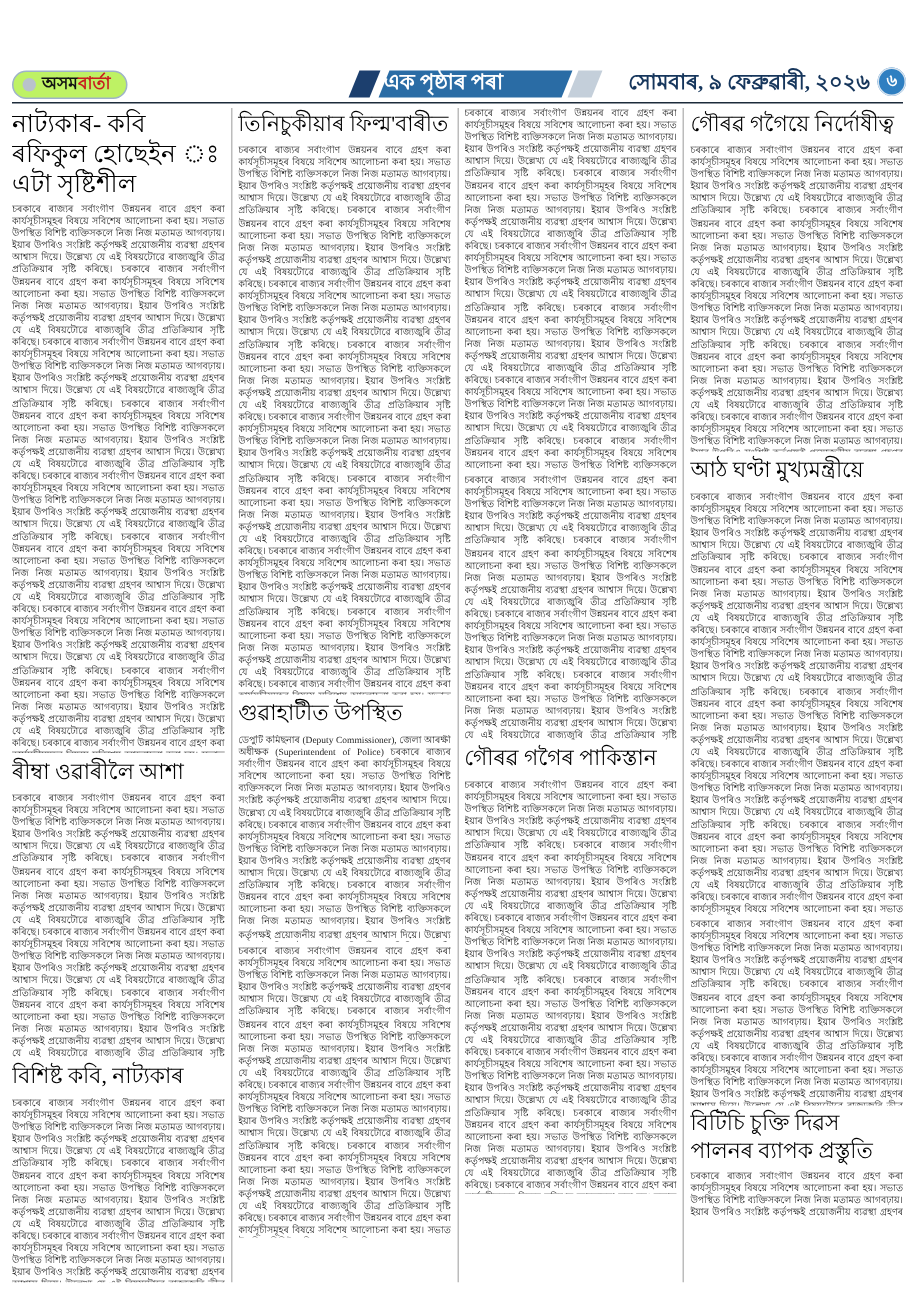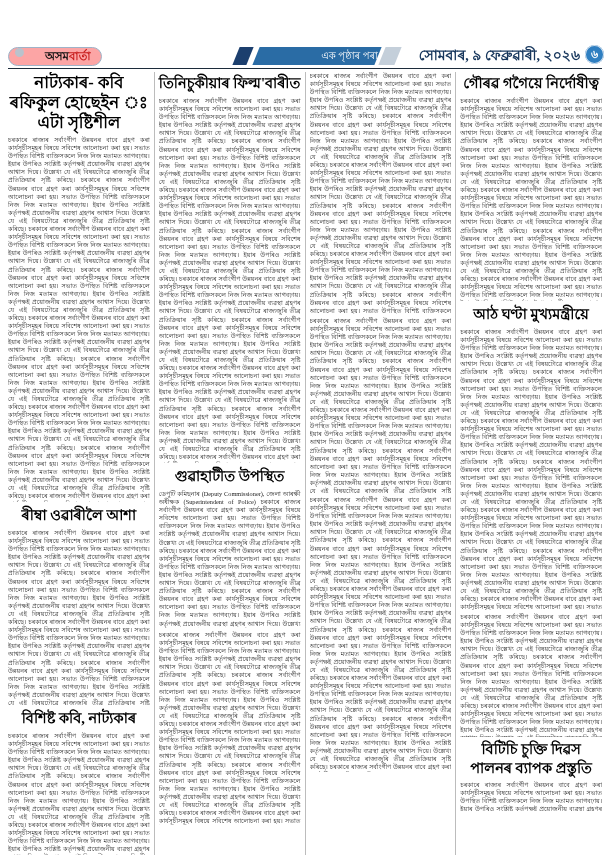--- a/index.html
+++ b/index.html
@@ -4,52 +4,52 @@
 <style>
   html,body{margin:0;padding:0;background:#e8e8e8;}
   .page{
     position:relative;width:610px;height:862px;background:#ffffff;
     font-family:"Liberation Serif","DejaVu Serif",serif;overflow:hidden;
     margin:0 auto;
   }
   
   .masthead{
     position:absolute;top:47px;left:8px;height:17px;
-    border:1px solid #9fb3c8;border-radius:10px;background:#fca5a5;
-    display:flex;align-items:flex-start;padding:0 10px 0 6px;gap:21px;
+    border:1px solid #9fb3c8;border-radius:10px;background:#bef264;
+    display:flex;align-items:center;padding:0 10px 0 6px;gap:4px;
   }
   .masthead .leaf{width:9px;height:9px;border-radius:50%;background:#b9c2cc;}
   .brand{font-weight:bold;font-size:11.5px;line-height:17px;white-space:nowrap;}
   .brand .b1{color:#111111;}
   .brand .b2{color:#c81f1f;}
   .ribbon-wrap{position:absolute;top:47px;left:228px;width:184px;height:18px;}
   .ribbon-left{position:absolute;left:8px;top:0;width:14px;height:18px;background:#1c3f6e;transform:skewX(-22deg);}
   .ribbon{position:absolute;left:28px;right:34px;top:0;bottom:0;background:#2a6ca5;transform:skewX(-22deg);}
   .ribbon-right{position:absolute;right:14px;top:0;width:16px;height:18px;background:#c4cfda;transform:skewX(-22deg);}
   .ribbon-label{position:absolute;left:28px;right:34px;top:0;bottom:0;color:#ffffff;
-    font-size:10px;line-height:18px;font-weight:normal;text-align:right;white-space:nowrap;}
+    font-size:14px;line-height:18px;font-weight:bold;text-align:left;white-space:nowrap;}
   .dateline{
     position:absolute;top:47px;right:30px;height:18px;line-height:18px;
     color:#16365c;font-weight:bold;font-size:14px;white-space:nowrap;
   }
   .page-badge{
     position:absolute;top:45px;right:6px;width:19px;height:19px;border-radius:50%;
     background:#2f7fc1;color:#ffffff;font-weight:bold;font-size:11px;
     text-align:center;line-height:19px;box-shadow:0 0 0 1px #d7e3ef inset;
   }
   .header-rule{position:absolute;top:68px;left:8px;width:594px;height:0;border-top:1.5px solid #1c2b3a;}
   
   .cols{
     position:absolute;top:72px;left:8px;width:594px;height:783px;
     display:flex;overflow:hidden;
   }
   .col{flex:1 1 0;padding:0 4px;border-right:1px solid #bcbcbc;overflow:hidden;}
   .col:first-child{padding-left:0;}
   .col:last-child{border-right:none;padding-right:0;}
-  .hl{font-weight:bold;color:#000000;text-align:center;margin:1px 0 3px;}
+  .hl{font-weight:normal;color:#000000;margin:1px 0 3px;}
   .hl-xl{font-size:16.5px;line-height:20px;}
   .hl-lg{font-size:14.5px;line-height:21px;}
   .body{
     font-size:6.3px;line-height:8.1px;text-align:justify;color:#1d1d1d;
     margin:0 0 3px;overflow:hidden;word-break:break-word;
   }
   .lead{font-weight:normal;}
 </style>
 </head>
 <body>
@@ -87,20 +87,21 @@
       <h2 class="hl hl-lg">তিনিচুকীয়াৰ ফিল্ম'বাৰীত</h2>
       <p class="body" style="height:366px"><span class="lead"></span><span>চৰকাৰে ৰাজ্যৰ সৰ্বাংগীণ উন্নয়নৰ বাবে গ্ৰহণ কৰা কাৰ্যসূচীসমূহৰ বিষয়ে সবিশেষ আলোচনা কৰা হয়। সভাত উপস্থিত বিশিষ্ট ব্যক্তিসকলে নিজ নিজ মতামত আগবঢ়ায়। ইয়াৰ উপৰিও সংশ্লিষ্ট কৰ্তৃপক্ষই প্ৰয়োজনীয় ব্যৱস্থা গ্ৰহণৰ আশ্বাস দিয়ে। উল্লেখ্য যে এই বিষয়টোৱে ৰাজ্যজুৰি তীব্ৰ প্ৰতিক্ৰিয়াৰ সৃষ্টি কৰিছে। চৰকাৰে ৰাজ্যৰ সৰ্বাংগীণ উন্নয়নৰ বাবে গ্ৰহণ কৰা কাৰ্যসূচীসমূহৰ বিষয়ে সবিশেষ আলোচনা কৰা হয়। সভাত উপস্থিত বিশিষ্ট ব্যক্তিসকলে নিজ নিজ মতামত আগবঢ়ায়। ইয়াৰ উপৰিও সংশ্লিষ্ট কৰ্তৃপক্ষই প্ৰয়োজনীয় ব্যৱস্থা গ্ৰহণৰ আশ্বাস দিয়ে। উল্লেখ্য যে এই বিষয়টোৱে ৰাজ্যজুৰি তীব্ৰ প্ৰতিক্ৰিয়াৰ সৃষ্টি কৰিছে। চৰকাৰে ৰাজ্যৰ সৰ্বাংগীণ উন্নয়নৰ বাবে গ্ৰহণ কৰা কাৰ্যসূচীসমূহৰ বিষয়ে সবিশেষ আলোচনা কৰা হয়। সভাত উপস্থিত বিশিষ্ট ব্যক্তিসকলে নিজ নিজ মতামত আগবঢ়ায়। ইয়াৰ উপৰিও সংশ্লিষ্ট কৰ্তৃপক্ষই প্ৰয়োজনীয় ব্যৱস্থা গ্ৰহণৰ আশ্বাস দিয়ে। উল্লেখ্য যে এই বিষয়টোৱে ৰাজ্যজুৰি তীব্ৰ প্ৰতিক্ৰিয়াৰ সৃষ্টি কৰিছে। চৰকাৰে ৰাজ্যৰ সৰ্বাংগীণ উন্নয়নৰ বাবে গ্ৰহণ কৰা কাৰ্যসূচীসমূহৰ বিষয়ে সবিশেষ আলোচনা কৰা হয়। সভাত উপস্থিত বিশিষ্ট ব্যক্তিসকলে নিজ নিজ মতামত আগবঢ়ায়। ইয়াৰ উপৰিও সংশ্লিষ্ট কৰ্তৃপক্ষই প্ৰয়োজনীয় ব্যৱস্থা গ্ৰহণৰ আশ্বাস দিয়ে। উল্লেখ্য যে এই বিষয়টোৱে ৰাজ্যজুৰি তীব্ৰ প্ৰতিক্ৰিয়াৰ সৃষ্টি কৰিছে। চৰকাৰে ৰাজ্যৰ সৰ্বাংগীণ উন্নয়নৰ বাবে গ্ৰহণ কৰা কাৰ্যসূচীসমূহৰ বিষয়ে সবিশেষ আলোচনা কৰা হয়। সভাত উপস্থিত বিশিষ্ট ব্যক্তিসকলে নিজ নিজ মতামত আগবঢ়ায়। ইয়াৰ উপৰিও সংশ্লিষ্ট কৰ্তৃপক্ষই প্ৰয়োজনীয় ব্যৱস্থা গ্ৰহণৰ আশ্বাস দিয়ে। উল্লেখ্য যে এই বিষয়টোৱে ৰাজ্যজুৰি তীব্ৰ প্ৰতিক্ৰিয়াৰ সৃষ্টি কৰিছে। চৰকাৰে ৰাজ্যৰ সৰ্বাংগীণ উন্নয়নৰ বাবে গ্ৰহণ কৰা কাৰ্যসূচীসমূহৰ বিষয়ে সবিশেষ আলোচনা কৰা হয়। সভাত উপস্থিত বিশিষ্ট ব্যক্তিসকলে নিজ নিজ মতামত আগবঢ়ায়। ইয়াৰ উপৰিও সংশ্লিষ্ট কৰ্তৃপক্ষই প্ৰয়োজনীয় ব্যৱস্থা গ্ৰহণৰ আশ্বাস দিয়ে। উল্লেখ্য যে এই বিষয়টোৱে ৰাজ্যজুৰি তীব্ৰ প্ৰতিক্ৰিয়াৰ সৃষ্টি কৰিছে। চৰকাৰে ৰাজ্যৰ সৰ্বাংগীণ উন্নয়নৰ বাবে গ্ৰহণ কৰা কাৰ্যসূচীসমূহৰ বিষয়ে সবিশেষ আলোচনা কৰা হয়। সভাত উপস্থিত বিশিষ্ট ব্যক্তিসকলে নিজ নিজ মতামত আগবঢ়ায়। ইয়াৰ উপৰিও সংশ্লিষ্ট কৰ্তৃপক্ষই প্ৰয়োজনীয় ব্যৱস্থা গ্ৰহণৰ আশ্বাস দিয়ে। উল্লেখ্য যে এই বিষয়টোৱে ৰাজ্যজুৰি তীব্ৰ প্ৰতিক্ৰিয়াৰ সৃষ্টি কৰিছে। চৰকাৰে ৰাজ্যৰ সৰ্বাংগীণ উন্নয়নৰ বাবে গ্ৰহণ কৰা কাৰ্যসূচীসমূহৰ বিষয়ে সবিশেষ আলোচনা কৰা হয়। সভাত উপস্থিত বিশিষ্ট ব্যক্তিসকলে নিজ নিজ মতামত আগবঢ়ায়। ইয়াৰ উপৰিও সংশ্লিষ্ট কৰ্তৃপক্ষই প্ৰয়োজনীয় ব্যৱস্থা গ্ৰহণৰ আশ্বাস দিয়ে। উল্লেখ্য যে এই বিষয়টোৱে ৰাজ্যজুৰি তীব্ৰ প্ৰতিক্ৰিয়াৰ সৃষ্টি কৰিছে। চৰকাৰে ৰাজ্যৰ সৰ্বাংগীণ উন্নয়নৰ বাবে গ্ৰহণ কৰা কাৰ্যসূচীসমূহৰ বিষয়ে সবিশেষ আলোচনা কৰা হয়। সভাত উপস্থিত বিশিষ্ট ব্যক্তিসকলে নিজ নিজ মতামত আগবঢ়ায়। ইয়াৰ উপৰিও সংশ্লিষ্ট কৰ্তৃপক্ষই প্ৰয়োজনীয় ব্যৱস্থা গ্ৰহণৰ আশ্বাস দিয়ে। উল্লেখ্য যে এই বিষয়টোৱে ৰাজ্যজুৰি তীব্ৰ প্ৰতিক্ৰিয়াৰ সৃষ্টি কৰিছে। চৰকাৰে ৰাজ্যৰ সৰ্বাংগীণ উন্নয়নৰ বাবে গ্ৰহণ কৰা কাৰ্যসূচীসমূহৰ বিষয়ে সবিশেষ আলোচনা কৰা হয়। সভাত উপস্থিত বিশিষ্ট ব্যক্তিসকলে নিজ নিজ মতামত আগবঢ়ায়। ইয়াৰ উপৰিও সংশ্লিষ্ট কৰ্তৃপক্ষই প্ৰয়োজনীয় ব্যৱস্থা গ্ৰহণৰ আশ্বাস দিয়ে। উল্লেখ্য যে এই বিষয়টোৱে ৰাজ্যজুৰি তীব্ৰ প্ৰতিক্ৰিয়াৰ সৃষ্টি কৰিছে। </span></p>
       <h2 class="hl hl-lg">গুৱাহাটীত উপস্থিত</h2>
       <p class="body" style="height:138px"><span class="lead">ডেপুটি কমিছনাৰ (Deputy Commissioner), জেলা আৰক্ষী অধীক্ষক (Superintendent of Police) </span><span>চৰকাৰে ৰাজ্যৰ সৰ্বাংগীণ উন্নয়নৰ বাবে গ্ৰহণ কৰা কাৰ্যসূচীসমূহৰ বিষয়ে সবিশেষ আলোচনা কৰা হয়। সভাত উপস্থিত বিশিষ্ট ব্যক্তিসকলে নিজ নিজ মতামত আগবঢ়ায়। ইয়াৰ উপৰিও সংশ্লিষ্ট কৰ্তৃপক্ষই প্ৰয়োজনীয় ব্যৱস্থা গ্ৰহণৰ আশ্বাস দিয়ে। উল্লেখ্য যে এই বিষয়টোৱে ৰাজ্যজুৰি তীব্ৰ প্ৰতিক্ৰিয়াৰ সৃষ্টি কৰিছে। চৰকাৰে ৰাজ্যৰ সৰ্বাংগীণ উন্নয়নৰ বাবে গ্ৰহণ কৰা কাৰ্যসূচীসমূহৰ বিষয়ে সবিশেষ আলোচনা কৰা হয়। সভাত উপস্থিত বিশিষ্ট ব্যক্তিসকলে নিজ নিজ মতামত আগবঢ়ায়। ইয়াৰ উপৰিও সংশ্লিষ্ট কৰ্তৃপক্ষই প্ৰয়োজনীয় ব্যৱস্থা গ্ৰহণৰ আশ্বাস দিয়ে। উল্লেখ্য যে এই বিষয়টোৱে ৰাজ্যজুৰি তীব্ৰ প্ৰতিক্ৰিয়াৰ সৃষ্টি কৰিছে। চৰকাৰে ৰাজ্যৰ সৰ্বাংগীণ উন্নয়নৰ বাবে গ্ৰহণ কৰা কাৰ্যসূচীসমূহৰ বিষয়ে সবিশেষ আলোচনা কৰা হয়। সভাত উপস্থিত বিশিষ্ট ব্যক্তিসকলে নিজ নিজ মতামত আগবঢ়ায়। ইয়াৰ উপৰিও সংশ্লিষ্ট কৰ্তৃপক্ষই প্ৰয়োজনীয় ব্যৱস্থা গ্ৰহণৰ আশ্বাস দিয়ে। উল্লেখ্য যে এই বিষয়টোৱে ৰাজ্যজুৰি তীব্ৰ প্ৰতিক্ৰিয়াৰ সৃষ্টি কৰিছে। চৰকাৰে ৰাজ্যৰ সৰ্বাংগীণ উন্নয়নৰ বাবে গ্ৰহণ কৰা কাৰ্যসূচীসমূহৰ বিষয়ে সবিশেষ আলোচনা কৰা হয়। সভাত উপস্থিত বিশিষ্ট ব্যক্তিসকলে নিজ নিজ মতামত আগবঢ়ায়। ইয়াৰ উপৰিও সংশ্লিষ্ট কৰ্তৃপক্ষই প্ৰয়োজনীয় ব্যৱস্থা গ্ৰহণৰ আশ্বাস দিয়ে। উল্লেখ্য যে এই বিষয়টোৱে ৰাজ্যজুৰি তীব্ৰ প্ৰতিক্ৰিয়াৰ সৃষ্টি কৰিছে। চৰকাৰে ৰাজ্যৰ সৰ্বাংগীণ উন্নয়নৰ বাবে গ্ৰহণ কৰা কাৰ্যসূচীসমূহৰ বিষয়ে সবিশেষ আলোচনা কৰা হয়। সভাত উপস্থিত বিশিষ্ট ব্যক্তিসকলে নিজ নিজ মতামত আগবঢ়ায়। ইয়াৰ উপৰিও সংশ্লিষ্ট কৰ্তৃপক্ষই প্ৰয়োজনীয় ব্যৱস্থা গ্ৰহণৰ আশ্বাস দিয়ে। উল্লেখ্য যে এই বিষয়টোৱে ৰাজ্যজুৰি তীব্ৰ প্ৰতিক্ৰিয়াৰ সৃষ্টি কৰিছে। </span></p>
       <p class="body" style="height:194px"><span class="lead"></span><span>চৰকাৰে ৰাজ্যৰ সৰ্বাংগীণ উন্নয়নৰ বাবে গ্ৰহণ কৰা কাৰ্যসূচীসমূহৰ বিষয়ে সবিশেষ আলোচনা কৰা হয়। সভাত উপস্থিত বিশিষ্ট ব্যক্তিসকলে নিজ নিজ মতামত আগবঢ়ায়। ইয়াৰ উপৰিও সংশ্লিষ্ট কৰ্তৃপক্ষই প্ৰয়োজনীয় ব্যৱস্থা গ্ৰহণৰ আশ্বাস দিয়ে। উল্লেখ্য যে এই বিষয়টোৱে ৰাজ্যজুৰি তীব্ৰ প্ৰতিক্ৰিয়াৰ সৃষ্টি কৰিছে। চৰকাৰে ৰাজ্যৰ সৰ্বাংগীণ উন্নয়নৰ বাবে গ্ৰহণ কৰা কাৰ্যসূচীসমূহৰ বিষয়ে সবিশেষ আলোচনা কৰা হয়। সভাত উপস্থিত বিশিষ্ট ব্যক্তিসকলে নিজ নিজ মতামত আগবঢ়ায়। ইয়াৰ উপৰিও সংশ্লিষ্ট কৰ্তৃপক্ষই প্ৰয়োজনীয় ব্যৱস্থা গ্ৰহণৰ আশ্বাস দিয়ে। উল্লেখ্য যে এই বিষয়টোৱে ৰাজ্যজুৰি তীব্ৰ প্ৰতিক্ৰিয়াৰ সৃষ্টি কৰিছে। চৰকাৰে ৰাজ্যৰ সৰ্বাংগীণ উন্নয়নৰ বাবে গ্ৰহণ কৰা কাৰ্যসূচীসমূহৰ বিষয়ে সবিশেষ আলোচনা কৰা হয়। সভাত উপস্থিত বিশিষ্ট ব্যক্তিসকলে নিজ নিজ মতামত আগবঢ়ায়। ইয়াৰ উপৰিও সংশ্লিষ্ট কৰ্তৃপক্ষই প্ৰয়োজনীয় ব্যৱস্থা গ্ৰহণৰ আশ্বাস দিয়ে। উল্লেখ্য যে এই বিষয়টোৱে ৰাজ্যজুৰি তীব্ৰ প্ৰতিক্ৰিয়াৰ সৃষ্টি কৰিছে। চৰকাৰে ৰাজ্যৰ সৰ্বাংগীণ উন্নয়নৰ বাবে গ্ৰহণ কৰা কাৰ্যসূচীসমূহৰ বিষয়ে সবিশেষ আলোচনা কৰা হয়। সভাত উপস্থিত বিশিষ্ট ব্যক্তিসকলে নিজ নিজ মতামত আগবঢ়ায়। ইয়াৰ উপৰিও সংশ্লিষ্ট কৰ্তৃপক্ষই প্ৰয়োজনীয় ব্যৱস্থা গ্ৰহণৰ আশ্বাস দিয়ে। উল্লেখ্য যে এই বিষয়টোৱে ৰাজ্যজুৰি তীব্ৰ প্ৰতিক্ৰিয়াৰ সৃষ্টি কৰিছে। চৰকাৰে ৰাজ্যৰ সৰ্বাংগীণ উন্নয়নৰ বাবে গ্ৰহণ কৰা কাৰ্যসূচীসমূহৰ বিষয়ে সবিশেষ আলোচনা কৰা হয়। সভাত উপস্থিত বিশিষ্ট ব্যক্তিসকলে নিজ নিজ মতামত আগবঢ়ায়। ইয়াৰ উপৰিও সংশ্লিষ্ট কৰ্তৃপক্ষই প্ৰয়োজনীয় ব্যৱস্থা গ্ৰহণৰ আশ্বাস দিয়ে। উল্লেখ্য যে এই বিষয়টোৱে ৰাজ্যজুৰি তীব্ৰ প্ৰতিক্ৰিয়াৰ সৃষ্টি কৰিছে। চৰকাৰে ৰাজ্যৰ সৰ্বাংগীণ উন্নয়নৰ বাবে গ্ৰহণ কৰা কাৰ্যসূচীসমূহৰ বিষয়ে সবিশেষ আলোচনা কৰা হয়। সভাত উপস্থিত বিশিষ্ট ব্যক্তিসকলে নিজ নিজ মতামত আগবঢ়ায়। ইয়াৰ উপৰিও সংশ্লিষ্ট কৰ্তৃপক্ষই প্ৰয়োজনীয় ব্যৱস্থা গ্ৰহণৰ আশ্বাস দিয়ে। উল্লেখ্য যে এই বিষয়টোৱে ৰাজ্যজুৰি তীব্ৰ প্ৰতিক্ৰিয়াৰ সৃষ্টি কৰিছে। </span></p>
     </div>
 
     <div class="col">
       <p class="body" style="height:242px"><span class="lead"></span><span>চৰকাৰে ৰাজ্যৰ সৰ্বাংগীণ উন্নয়নৰ বাবে গ্ৰহণ কৰা কাৰ্যসূচীসমূহৰ বিষয়ে সবিশেষ আলোচনা কৰা হয়। সভাত উপস্থিত বিশিষ্ট ব্যক্তিসকলে নিজ নিজ মতামত আগবঢ়ায়। ইয়াৰ উপৰিও সংশ্লিষ্ট কৰ্তৃপক্ষই প্ৰয়োজনীয় ব্যৱস্থা গ্ৰহণৰ আশ্বাস দিয়ে। উল্লেখ্য যে এই বিষয়টোৱে ৰাজ্যজুৰি তীব্ৰ প্ৰতিক্ৰিয়াৰ সৃষ্টি কৰিছে। চৰকাৰে ৰাজ্যৰ সৰ্বাংগীণ উন্নয়নৰ বাবে গ্ৰহণ কৰা কাৰ্যসূচীসমূহৰ বিষয়ে সবিশেষ আলোচনা কৰা হয়। সভাত উপস্থিত বিশিষ্ট ব্যক্তিসকলে নিজ নিজ মতামত আগবঢ়ায়। ইয়াৰ উপৰিও সংশ্লিষ্ট কৰ্তৃপক্ষই প্ৰয়োজনীয় ব্যৱস্থা গ্ৰহণৰ আশ্বাস দিয়ে। উল্লেখ্য যে এই বিষয়টোৱে ৰাজ্যজুৰি তীব্ৰ প্ৰতিক্ৰিয়াৰ সৃষ্টি কৰিছে। চৰকাৰে ৰাজ্যৰ সৰ্বাংগীণ উন্নয়নৰ বাবে গ্ৰহণ কৰা কাৰ্যসূচীসমূহৰ বিষয়ে সবিশেষ আলোচনা কৰা হয়। সভাত উপস্থিত বিশিষ্ট ব্যক্তিসকলে নিজ নিজ মতামত আগবঢ়ায়। ইয়াৰ উপৰিও সংশ্লিষ্ট কৰ্তৃপক্ষই প্ৰয়োজনীয় ব্যৱস্থা গ্ৰহণৰ আশ্বাস দিয়ে। উল্লেখ্য যে এই বিষয়টোৱে ৰাজ্যজুৰি তীব্ৰ প্ৰতিক্ৰিয়াৰ সৃষ্টি কৰিছে। চৰকাৰে ৰাজ্যৰ সৰ্বাংগীণ উন্নয়নৰ বাবে গ্ৰহণ কৰা কাৰ্যসূচীসমূহৰ বিষয়ে সবিশেষ আলোচনা কৰা হয়। সভাত উপস্থিত বিশিষ্ট ব্যক্তিসকলে নিজ নিজ মতামত আগবঢ়ায়। ইয়াৰ উপৰিও সংশ্লিষ্ট কৰ্তৃপক্ষই প্ৰয়োজনীয় ব্যৱস্থা গ্ৰহণৰ আশ্বাস দিয়ে। উল্লেখ্য যে এই বিষয়টোৱে ৰাজ্যজুৰি তীব্ৰ প্ৰতিক্ৰিয়াৰ সৃষ্টি কৰিছে। চৰকাৰে ৰাজ্যৰ সৰ্বাংগীণ উন্নয়নৰ বাবে গ্ৰহণ কৰা কাৰ্যসূচীসমূহৰ বিষয়ে সবিশেষ আলোচনা কৰা হয়। সভাত উপস্থিত বিশিষ্ট ব্যক্তিসকলে নিজ নিজ মতামত আগবঢ়ায়। ইয়াৰ উপৰিও সংশ্লিষ্ট কৰ্তৃপক্ষই প্ৰয়োজনীয় ব্যৱস্থা গ্ৰহণৰ আশ্বাস দিয়ে। উল্লেখ্য যে এই বিষয়টোৱে ৰাজ্যজুৰি তীব্ৰ প্ৰতিক্ৰিয়াৰ সৃষ্টি কৰিছে। চৰকাৰে ৰাজ্যৰ সৰ্বাংগীণ উন্নয়নৰ বাবে গ্ৰহণ কৰা কাৰ্যসূচীসমূহৰ বিষয়ে সবিশেষ আলোচনা কৰা হয়। সভাত উপস্থিত বিশিষ্ট ব্যক্তিসকলে নিজ নিজ মতামত আগবঢ়ায়। ইয়াৰ উপৰিও সংশ্লিষ্ট কৰ্তৃপক্ষই প্ৰয়োজনীয় ব্যৱস্থা গ্ৰহণৰ আশ্বাস দিয়ে। উল্লেখ্য যে এই বিষয়টোৱে ৰাজ্যজুৰি তীব্ৰ প্ৰতিক্ৰিয়াৰ সৃষ্টি কৰিছে। চৰকাৰে ৰাজ্যৰ সৰ্বাংগীণ উন্নয়নৰ বাবে গ্ৰহণ কৰা কাৰ্যসূচীসমূহৰ বিষয়ে সবিশেষ আলোচনা কৰা হয়। সভাত উপস্থিত বিশিষ্ট ব্যক্তিসকলে নিজ নিজ মতামত আগবঢ়ায়। ইয়াৰ উপৰিও সংশ্লিষ্ট কৰ্তৃপক্ষই প্ৰয়োজনীয় ব্যৱস্থা গ্ৰহণৰ আশ্বাস দিয়ে। উল্লেখ্য যে এই বিষয়টোৱে ৰাজ্যজুৰি তীব্ৰ প্ৰতিক্ৰিয়াৰ সৃষ্টি কৰিছে। </span></p>
       <p class="body" style="height:176px"><span class="lead"></span><span>চৰকাৰে ৰাজ্যৰ সৰ্বাংগীণ উন্নয়নৰ বাবে গ্ৰহণ কৰা কাৰ্যসূচীসমূহৰ বিষয়ে সবিশেষ আলোচনা কৰা হয়। সভাত উপস্থিত বিশিষ্ট ব্যক্তিসকলে নিজ নিজ মতামত আগবঢ়ায়। ইয়াৰ উপৰিও সংশ্লিষ্ট কৰ্তৃপক্ষই প্ৰয়োজনীয় ব্যৱস্থা গ্ৰহণৰ আশ্বাস দিয়ে। উল্লেখ্য যে এই বিষয়টোৱে ৰাজ্যজুৰি তীব্ৰ প্ৰতিক্ৰিয়াৰ সৃষ্টি কৰিছে। চৰকাৰে ৰাজ্যৰ সৰ্বাংগীণ উন্নয়নৰ বাবে গ্ৰহণ কৰা কাৰ্যসূচীসমূহৰ বিষয়ে সবিশেষ আলোচনা কৰা হয়। সভাত উপস্থিত বিশিষ্ট ব্যক্তিসকলে নিজ নিজ মতামত আগবঢ়ায়। ইয়াৰ উপৰিও সংশ্লিষ্ট কৰ্তৃপক্ষই প্ৰয়োজনীয় ব্যৱস্থা গ্ৰহণৰ আশ্বাস দিয়ে। উল্লেখ্য যে এই বিষয়টোৱে ৰাজ্যজুৰি তীব্ৰ প্ৰতিক্ৰিয়াৰ সৃষ্টি কৰিছে। চৰকাৰে ৰাজ্যৰ সৰ্বাংগীণ উন্নয়নৰ বাবে গ্ৰহণ কৰা কাৰ্যসূচীসমূহৰ বিষয়ে সবিশেষ আলোচনা কৰা হয়। সভাত উপস্থিত বিশিষ্ট ব্যক্তিসকলে নিজ নিজ মতামত আগবঢ়ায়। ইয়াৰ উপৰিও সংশ্লিষ্ট কৰ্তৃপক্ষই প্ৰয়োজনীয় ব্যৱস্থা গ্ৰহণৰ আশ্বাস দিয়ে। উল্লেখ্য যে এই বিষয়টোৱে ৰাজ্যজুৰি তীব্ৰ প্ৰতিক্ৰিয়াৰ সৃষ্টি কৰিছে। চৰকাৰে ৰাজ্যৰ সৰ্বাংগীণ উন্নয়নৰ বাবে গ্ৰহণ কৰা কাৰ্যসূচীসমূহৰ বিষয়ে সবিশেষ আলোচনা কৰা হয়। সভাত উপস্থিত বিশিষ্ট ব্যক্তিসকলে নিজ নিজ মতামত আগবঢ়ায়। ইয়াৰ উপৰিও সংশ্লিষ্ট কৰ্তৃপক্ষই প্ৰয়োজনীয় ব্যৱস্থা গ্ৰহণৰ আশ্বাস দিয়ে। উল্লেখ্য যে এই বিষয়টোৱে ৰাজ্যজুৰি তীব্ৰ প্ৰতিক্ৰিয়াৰ সৃষ্টি কৰিছে। চৰকাৰে ৰাজ্যৰ সৰ্বাংগীণ উন্নয়নৰ বাবে গ্ৰহণ কৰা কাৰ্যসূচীসমূহৰ বিষয়ে সবিশেষ আলোচনা কৰা হয়। সভাত উপস্থিত বিশিষ্ট ব্যক্তিসকলে নিজ নিজ মতামত আগবঢ়ায়। ইয়াৰ উপৰিও সংশ্লিষ্ট কৰ্তৃপক্ষই প্ৰয়োজনীয় ব্যৱস্থা গ্ৰহণৰ আশ্বাস দিয়ে। উল্লেখ্য যে এই বিষয়টোৱে ৰাজ্যজুৰি তীব্ৰ প্ৰতিক্ৰিয়াৰ সৃষ্টি কৰিছে। চৰকাৰে ৰাজ্যৰ সৰ্বাংগীণ উন্নয়নৰ বাবে গ্ৰহণ কৰা কাৰ্যসূচীসমূহৰ বিষয়ে সবিশেষ আলোচনা কৰা হয়। সভাত উপস্থিত বিশিষ্ট ব্যক্তিসকলে নিজ নিজ মতামত আগবঢ়ায়। ইয়াৰ উপৰিও সংশ্লিষ্ট কৰ্তৃপক্ষই প্ৰয়োজনীয় ব্যৱস্থা গ্ৰহণৰ আশ্বাস দিয়ে। উল্লেখ্য যে এই বিষয়টোৱে ৰাজ্যজুৰি তীব্ৰ প্ৰতিক্ৰিয়াৰ সৃষ্টি কৰিছে। </span></p>
+      <h2 class="hl hl-lg">গৌৰৱ গগৈৰ পাকিস্তান</h2>
       <p class="body" style="height:276px"><span class="lead"></span><span>চৰকাৰে ৰাজ্যৰ সৰ্বাংগীণ উন্নয়নৰ বাবে গ্ৰহণ কৰা কাৰ্যসূচীসমূহৰ বিষয়ে সবিশেষ আলোচনা কৰা হয়। সভাত উপস্থিত বিশিষ্ট ব্যক্তিসকলে নিজ নিজ মতামত আগবঢ়ায়। ইয়াৰ উপৰিও সংশ্লিষ্ট কৰ্তৃপক্ষই প্ৰয়োজনীয় ব্যৱস্থা গ্ৰহণৰ আশ্বাস দিয়ে। উল্লেখ্য যে এই বিষয়টোৱে ৰাজ্যজুৰি তীব্ৰ প্ৰতিক্ৰিয়াৰ সৃষ্টি কৰিছে। চৰকাৰে ৰাজ্যৰ সৰ্বাংগীণ উন্নয়নৰ বাবে গ্ৰহণ কৰা কাৰ্যসূচীসমূহৰ বিষয়ে সবিশেষ আলোচনা কৰা হয়। সভাত উপস্থিত বিশিষ্ট ব্যক্তিসকলে নিজ নিজ মতামত আগবঢ়ায়। ইয়াৰ উপৰিও সংশ্লিষ্ট কৰ্তৃপক্ষই প্ৰয়োজনীয় ব্যৱস্থা গ্ৰহণৰ আশ্বাস দিয়ে। উল্লেখ্য যে এই বিষয়টোৱে ৰাজ্যজুৰি তীব্ৰ প্ৰতিক্ৰিয়াৰ সৃষ্টি কৰিছে। চৰকাৰে ৰাজ্যৰ সৰ্বাংগীণ উন্নয়নৰ বাবে গ্ৰহণ কৰা কাৰ্যসূচীসমূহৰ বিষয়ে সবিশেষ আলোচনা কৰা হয়। সভাত উপস্থিত বিশিষ্ট ব্যক্তিসকলে নিজ নিজ মতামত আগবঢ়ায়। ইয়াৰ উপৰিও সংশ্লিষ্ট কৰ্তৃপক্ষই প্ৰয়োজনীয় ব্যৱস্থা গ্ৰহণৰ আশ্বাস দিয়ে। উল্লেখ্য যে এই বিষয়টোৱে ৰাজ্যজুৰি তীব্ৰ প্ৰতিক্ৰিয়াৰ সৃষ্টি কৰিছে। চৰকাৰে ৰাজ্যৰ সৰ্বাংগীণ উন্নয়নৰ বাবে গ্ৰহণ কৰা কাৰ্যসূচীসমূহৰ বিষয়ে সবিশেষ আলোচনা কৰা হয়। সভাত উপস্থিত বিশিষ্ট ব্যক্তিসকলে নিজ নিজ মতামত আগবঢ়ায়। ইয়াৰ উপৰিও সংশ্লিষ্ট কৰ্তৃপক্ষই প্ৰয়োজনীয় ব্যৱস্থা গ্ৰহণৰ আশ্বাস দিয়ে। উল্লেখ্য যে এই বিষয়টোৱে ৰাজ্যজুৰি তীব্ৰ প্ৰতিক্ৰিয়াৰ সৃষ্টি কৰিছে। চৰকাৰে ৰাজ্যৰ সৰ্বাংগীণ উন্নয়নৰ বাবে গ্ৰহণ কৰা কাৰ্যসূচীসমূহৰ বিষয়ে সবিশেষ আলোচনা কৰা হয়। সভাত উপস্থিত বিশিষ্ট ব্যক্তিসকলে নিজ নিজ মতামত আগবঢ়ায়। ইয়াৰ উপৰিও সংশ্লিষ্ট কৰ্তৃপক্ষই প্ৰয়োজনীয় ব্যৱস্থা গ্ৰহণৰ আশ্বাস দিয়ে। উল্লেখ্য যে এই বিষয়টোৱে ৰাজ্যজুৰি তীব্ৰ প্ৰতিক্ৰিয়াৰ সৃষ্টি কৰিছে। চৰকাৰে ৰাজ্যৰ সৰ্বাংগীণ উন্নয়নৰ বাবে গ্ৰহণ কৰা কাৰ্যসূচীসমূহৰ বিষয়ে সবিশেষ আলোচনা কৰা হয়। সভাত উপস্থিত বিশিষ্ট ব্যক্তিসকলে নিজ নিজ মতামত আগবঢ়ায়। ইয়াৰ উপৰিও সংশ্লিষ্ট কৰ্তৃপক্ষই প্ৰয়োজনীয় ব্যৱস্থা গ্ৰহণৰ আশ্বাস দিয়ে। উল্লেখ্য যে এই বিষয়টোৱে ৰাজ্যজুৰি তীব্ৰ প্ৰতিক্ৰিয়াৰ সৃষ্টি কৰিছে। চৰকাৰে ৰাজ্যৰ সৰ্বাংগীণ উন্নয়নৰ বাবে গ্ৰহণ কৰা কাৰ্যসূচীসমূহৰ বিষয়ে সবিশেষ আলোচনা কৰা হয়। সভাত উপস্থিত বিশিষ্ট ব্যক্তিসকলে নিজ নিজ মতামত আগবঢ়ায়। ইয়াৰ উপৰিও সংশ্লিষ্ট কৰ্তৃপক্ষই প্ৰয়োজনীয় ব্যৱস্থা গ্ৰহণৰ আশ্বাস দিয়ে। উল্লেখ্য যে এই বিষয়টোৱে ৰাজ্যজুৰি তীব্ৰ প্ৰতিক্ৰিয়াৰ সৃষ্টি কৰিছে। চৰকাৰে ৰাজ্যৰ সৰ্বাংগীণ উন্নয়নৰ বাবে গ্ৰহণ কৰা কাৰ্যসূচীসমূহৰ বিষয়ে সবিশেষ আলোচনা কৰা হয়। সভাত উপস্থিত বিশিষ্ট ব্যক্তিসকলে নিজ নিজ মতামত আগবঢ়ায়। ইয়াৰ উপৰিও সংশ্লিষ্ট কৰ্তৃপক্ষই প্ৰয়োজনীয় ব্যৱস্থা গ্ৰহণৰ আশ্বাস দিয়ে। উল্লেখ্য যে এই বিষয়টোৱে ৰাজ্যজুৰি তীব্ৰ প্ৰতিক্ৰিয়াৰ সৃষ্টি কৰিছে। </span></p>
     </div>
 
     <div class="col">
       <h2 class="hl hl-lg">গৌৰৱ গগৈয়ে নিৰ্দোষীত্ব</h2>
       <p class="body" style="height:204px"><span class="lead"></span><span>চৰকাৰে ৰাজ্যৰ সৰ্বাংগীণ উন্নয়নৰ বাবে গ্ৰহণ কৰা কাৰ্যসূচীসমূহৰ বিষয়ে সবিশেষ আলোচনা কৰা হয়। সভাত উপস্থিত বিশিষ্ট ব্যক্তিসকলে নিজ নিজ মতামত আগবঢ়ায়। ইয়াৰ উপৰিও সংশ্লিষ্ট কৰ্তৃপক্ষই প্ৰয়োজনীয় ব্যৱস্থা গ্ৰহণৰ আশ্বাস দিয়ে। উল্লেখ্য যে এই বিষয়টোৱে ৰাজ্যজুৰি তীব্ৰ প্ৰতিক্ৰিয়াৰ সৃষ্টি কৰিছে। চৰকাৰে ৰাজ্যৰ সৰ্বাংগীণ উন্নয়নৰ বাবে গ্ৰহণ কৰা কাৰ্যসূচীসমূহৰ বিষয়ে সবিশেষ আলোচনা কৰা হয়। সভাত উপস্থিত বিশিষ্ট ব্যক্তিসকলে নিজ নিজ মতামত আগবঢ়ায়। ইয়াৰ উপৰিও সংশ্লিষ্ট কৰ্তৃপক্ষই প্ৰয়োজনীয় ব্যৱস্থা গ্ৰহণৰ আশ্বাস দিয়ে। উল্লেখ্য যে এই বিষয়টোৱে ৰাজ্যজুৰি তীব্ৰ প্ৰতিক্ৰিয়াৰ সৃষ্টি কৰিছে। চৰকাৰে ৰাজ্যৰ সৰ্বাংগীণ উন্নয়নৰ বাবে গ্ৰহণ কৰা কাৰ্যসূচীসমূহৰ বিষয়ে সবিশেষ আলোচনা কৰা হয়। সভাত উপস্থিত বিশিষ্ট ব্যক্তিসকলে নিজ নিজ মতামত আগবঢ়ায়। ইয়াৰ উপৰিও সংশ্লিষ্ট কৰ্তৃপক্ষই প্ৰয়োজনীয় ব্যৱস্থা গ্ৰহণৰ আশ্বাস দিয়ে। উল্লেখ্য যে এই বিষয়টোৱে ৰাজ্যজুৰি তীব্ৰ প্ৰতিক্ৰিয়াৰ সৃষ্টি কৰিছে। চৰকাৰে ৰাজ্যৰ সৰ্বাংগীণ উন্নয়নৰ বাবে গ্ৰহণ কৰা কাৰ্যসূচীসমূহৰ বিষয়ে সবিশেষ আলোচনা কৰা হয়। সভাত উপস্থিত বিশিষ্ট ব্যক্তিসকলে নিজ নিজ মতামত আগবঢ়ায়। ইয়াৰ উপৰিও সংশ্লিষ্ট কৰ্তৃপক্ষই প্ৰয়োজনীয় ব্যৱস্থা গ্ৰহণৰ আশ্বাস দিয়ে। উল্লেখ্য যে এই বিষয়টোৱে ৰাজ্যজুৰি তীব্ৰ প্ৰতিক্ৰিয়াৰ সৃষ্টি কৰিছে। চৰকাৰে ৰাজ্যৰ সৰ্বাংগীণ উন্নয়নৰ বাবে গ্ৰহণ কৰা কাৰ্যসূচীসমূহৰ বিষয়ে সবিশেষ আলোচনা কৰা হয়। সভাত উপস্থিত বিশিষ্ট ব্যক্তিসকলে নিজ নিজ মতামত আগবঢ়ায়। ইয়াৰ উপৰিও সংশ্লিষ্ট কৰ্তৃপক্ষই প্ৰয়োজনীয় ব্যৱস্থা গ্ৰহণৰ আশ্বাস দিয়ে। উল্লেখ্য যে এই বিষয়টোৱে ৰাজ্যজুৰি তীব্ৰ প্ৰতিক্ৰিয়াৰ সৃষ্টি কৰিছে। চৰকাৰে ৰাজ্যৰ সৰ্বাংগীণ উন্নয়নৰ বাবে গ্ৰহণ কৰা কাৰ্যসূচীসমূহৰ বিষয়ে সবিশেষ আলোচনা কৰা হয়। সভাত উপস্থিত বিশিষ্ট ব্যক্তিসকলে নিজ নিজ মতামত আগবঢ়ায়। ইয়াৰ উপৰিও সংশ্লিষ্ট কৰ্তৃপক্ষই প্ৰয়োজনীয় ব্যৱস্থা গ্ৰহণৰ আশ্বাস দিয়ে। উল্লেখ্য যে এই বিষয়টোৱে ৰাজ্যজুৰি তীব্ৰ প্ৰতিক্ৰিয়াৰ সৃষ্টি কৰিছে। চৰকাৰে ৰাজ্যৰ সৰ্বাংগীণ উন্নয়নৰ বাবে গ্ৰহণ কৰা কাৰ্যসূচীসমূহৰ বিষয়ে সবিশেষ আলোচনা কৰা হয়। সভাত উপস্থিত বিশিষ্ট ব্যক্তিসকলে নিজ নিজ মতামত আগবঢ়ায়। ইয়াৰ উপৰিও সংশ্লিষ্ট কৰ্তৃপক্ষই প্ৰয়োজনীয় ব্যৱস্থা গ্ৰহণৰ আশ্বাস দিয়ে। উল্লেখ্য যে এই বিষয়টোৱে ৰাজ্যজুৰি তীব্ৰ প্ৰতিক্ৰিয়াৰ সৃষ্টি কৰিছে। </span></p>
       <h2 class="hl hl-lg">আঠ ঘণ্টা মুখ্যমন্ত্ৰীয়ে</h2>
       <p class="body" style="height:282px"><span class="lead"></span><span>চৰকাৰে ৰাজ্যৰ সৰ্বাংগীণ উন্নয়নৰ বাবে গ্ৰহণ কৰা কাৰ্যসূচীসমূহৰ বিষয়ে সবিশেষ আলোচনা কৰা হয়। সভাত উপস্থিত বিশিষ্ট ব্যক্তিসকলে নিজ নিজ মতামত আগবঢ়ায়। ইয়াৰ উপৰিও সংশ্লিষ্ট কৰ্তৃপক্ষই প্ৰয়োজনীয় ব্যৱস্থা গ্ৰহণৰ আশ্বাস দিয়ে। উল্লেখ্য যে এই বিষয়টোৱে ৰাজ্যজুৰি তীব্ৰ প্ৰতিক্ৰিয়াৰ সৃষ্টি কৰিছে। চৰকাৰে ৰাজ্যৰ সৰ্বাংগীণ উন্নয়নৰ বাবে গ্ৰহণ কৰা কাৰ্যসূচীসমূহৰ বিষয়ে সবিশেষ আলোচনা কৰা হয়। সভাত উপস্থিত বিশিষ্ট ব্যক্তিসকলে নিজ নিজ মতামত আগবঢ়ায়। ইয়াৰ উপৰিও সংশ্লিষ্ট কৰ্তৃপক্ষই প্ৰয়োজনীয় ব্যৱস্থা গ্ৰহণৰ আশ্বাস দিয়ে। উল্লেখ্য যে এই বিষয়টোৱে ৰাজ্যজুৰি তীব্ৰ প্ৰতিক্ৰিয়াৰ সৃষ্টি কৰিছে। চৰকাৰে ৰাজ্যৰ সৰ্বাংগীণ উন্নয়নৰ বাবে গ্ৰহণ কৰা কাৰ্যসূচীসমূহৰ বিষয়ে সবিশেষ আলোচনা কৰা হয়। সভাত উপস্থিত বিশিষ্ট ব্যক্তিসকলে নিজ নিজ মতামত আগবঢ়ায়। ইয়াৰ উপৰিও সংশ্লিষ্ট কৰ্তৃপক্ষই প্ৰয়োজনীয় ব্যৱস্থা গ্ৰহণৰ আশ্বাস দিয়ে। উল্লেখ্য যে এই বিষয়টোৱে ৰাজ্যজুৰি তীব্ৰ প্ৰতিক্ৰিয়াৰ সৃষ্টি কৰিছে। চৰকাৰে ৰাজ্যৰ সৰ্বাংগীণ উন্নয়নৰ বাবে গ্ৰহণ কৰা কাৰ্যসূচীসমূহৰ বিষয়ে সবিশেষ আলোচনা কৰা হয়। সভাত উপস্থিত বিশিষ্ট ব্যক্তিসকলে নিজ নিজ মতামত আগবঢ়ায়। ইয়াৰ উপৰিও সংশ্লিষ্ট কৰ্তৃপক্ষই প্ৰয়োজনীয় ব্যৱস্থা গ্ৰহণৰ আশ্বাস দিয়ে। উল্লেখ্য যে এই বিষয়টোৱে ৰাজ্যজুৰি তীব্ৰ প্ৰতিক্ৰিয়াৰ সৃষ্টি কৰিছে। চৰকাৰে ৰাজ্যৰ সৰ্বাংগীণ উন্নয়নৰ বাবে গ্ৰহণ কৰা কাৰ্যসূচীসমূহৰ বিষয়ে সবিশেষ আলোচনা কৰা হয়। সভাত উপস্থিত বিশিষ্ট ব্যক্তিসকলে নিজ নিজ মতামত আগবঢ়ায়। ইয়াৰ উপৰিও সংশ্লিষ্ট কৰ্তৃপক্ষই প্ৰয়োজনীয় ব্যৱস্থা গ্ৰহণৰ আশ্বাস দিয়ে। উল্লেখ্য যে এই বিষয়টোৱে ৰাজ্যজুৰি তীব্ৰ প্ৰতিক্ৰিয়াৰ সৃষ্টি কৰিছে। চৰকাৰে ৰাজ্যৰ সৰ্বাংগীণ উন্নয়নৰ বাবে গ্ৰহণ কৰা কাৰ্যসূচীসমূহৰ বিষয়ে সবিশেষ আলোচনা কৰা হয়। সভাত উপস্থিত বিশিষ্ট ব্যক্তিসকলে নিজ নিজ মতামত আগবঢ়ায়। ইয়াৰ উপৰিও সংশ্লিষ্ট কৰ্তৃপক্ষই প্ৰয়োজনীয় ব্যৱস্থা গ্ৰহণৰ আশ্বাস দিয়ে। উল্লেখ্য যে এই বিষয়টোৱে ৰাজ্যজুৰি তীব্ৰ প্ৰতিক্ৰিয়াৰ সৃষ্টি কৰিছে। চৰকাৰে ৰাজ্যৰ সৰ্বাংগীণ উন্নয়নৰ বাবে গ্ৰহণ কৰা কাৰ্যসূচীসমূহৰ বিষয়ে সবিশেষ আলোচনা কৰা হয়। সভাত উপস্থিত বিশিষ্ট ব্যক্তিসকলে নিজ নিজ মতামত আগবঢ়ায়। ইয়াৰ উপৰিও সংশ্লিষ্ট কৰ্তৃপক্ষই প্ৰয়োজনীয় ব্যৱস্থা গ্ৰহণৰ আশ্বাস দিয়ে। উল্লেখ্য যে এই বিষয়টোৱে ৰাজ্যজুৰি তীব্ৰ প্ৰতিক্ৰিয়াৰ সৃষ্টি কৰিছে। চৰকাৰে ৰাজ্যৰ সৰ্বাংগীণ উন্নয়নৰ বাবে গ্ৰহণ কৰা কাৰ্যসূচীসমূহৰ বিষয়ে সবিশেষ আলোচনা কৰা হয়। সভাত উপস্থিত বিশিষ্ট ব্যক্তিসকলে নিজ নিজ মতামত আগবঢ়ায়। ইয়াৰ উপৰিও সংশ্লিষ্ট কৰ্তৃপক্ষই প্ৰয়োজনীয় ব্যৱস্থা গ্ৰহণৰ আশ্বাস দিয়ে। উল্লেখ্য যে এই বিষয়টোৱে ৰাজ্যজুৰি তীব্ৰ প্ৰতিক্ৰিয়াৰ সৃষ্টি কৰিছে। </span></p>
       <p class="body" style="height:124px"><span class="lead"></span><span>চৰকাৰে ৰাজ্যৰ সৰ্বাংগীণ উন্নয়নৰ বাবে গ্ৰহণ কৰা কাৰ্যসূচীসমূহৰ বিষয়ে সবিশেষ আলোচনা কৰা হয়। সভাত উপস্থিত বিশিষ্ট ব্যক্তিসকলে নিজ নিজ মতামত আগবঢ়ায়। ইয়াৰ উপৰিও সংশ্লিষ্ট কৰ্তৃপক্ষই প্ৰয়োজনীয় ব্যৱস্থা গ্ৰহণৰ আশ্বাস দিয়ে। উল্লেখ্য যে এই বিষয়টোৱে ৰাজ্যজুৰি তীব্ৰ প্ৰতিক্ৰিয়াৰ সৃষ্টি কৰিছে। চৰকাৰে ৰাজ্যৰ সৰ্বাংগীণ উন্নয়নৰ বাবে গ্ৰহণ কৰা কাৰ্যসূচীসমূহৰ বিষয়ে সবিশেষ আলোচনা কৰা হয়। সভাত উপস্থিত বিশিষ্ট ব্যক্তিসকলে নিজ নিজ মতামত আগবঢ়ায়। ইয়াৰ উপৰিও সংশ্লিষ্ট কৰ্তৃপক্ষই প্ৰয়োজনীয় ব্যৱস্থা গ্ৰহণৰ আশ্বাস দিয়ে। উল্লেখ্য যে এই বিষয়টোৱে ৰাজ্যজুৰি তীব্ৰ প্ৰতিক্ৰিয়াৰ সৃষ্টি কৰিছে। চৰকাৰে ৰাজ্যৰ সৰ্বাংগীণ উন্নয়নৰ বাবে গ্ৰহণ কৰা কাৰ্যসূচীসমূহৰ বিষয়ে সবিশেষ আলোচনা কৰা হয়। সভাত উপস্থিত বিশিষ্ট ব্যক্তিসকলে নিজ নিজ মতামত আগবঢ়ায়। ইয়াৰ উপৰিও সংশ্লিষ্ট কৰ্তৃপক্ষই প্ৰয়োজনীয় ব্যৱস্থা গ্ৰহণৰ আশ্বাস দিয়ে। উল্লেখ্য যে এই বিষয়টোৱে ৰাজ্যজুৰি তীব্ৰ প্ৰতিক্ৰিয়াৰ সৃষ্টি কৰিছে। চৰকাৰে ৰাজ্যৰ সৰ্বাংগীণ উন্নয়নৰ বাবে গ্ৰহণ কৰা কাৰ্যসূচীসমূহৰ বিষয়ে সবিশেষ আলোচনা কৰা হয়। সভাত উপস্থিত বিশিষ্ট ব্যক্তিসকলে নিজ নিজ মতামত আগবঢ়ায়। ইয়াৰ উপৰিও সংশ্লিষ্ট কৰ্তৃপক্ষই প্ৰয়োজনীয় ব্যৱস্থা গ্ৰহণৰ আশ্বাস দিয়ে। উল্লেখ্য যে এই বিষয়টোৱে ৰাজ্যজুৰি তীব্ৰ প্ৰতিক্ৰিয়াৰ সৃষ্টি কৰিছে। চৰকাৰে ৰাজ্যৰ সৰ্বাংগীণ উন্নয়নৰ বাবে গ্ৰহণ কৰা কাৰ্যসূচীসমূহৰ বিষয়ে সবিশেষ আলোচনা কৰা হয়। সভাত উপস্থিত বিশিষ্ট ব্যক্তিসকলে নিজ নিজ মতামত আগবঢ়ায়। ইয়াৰ উপৰিও সংশ্লিষ্ট কৰ্তৃপক্ষই প্ৰয়োজনীয় ব্যৱস্থা গ্ৰহণৰ আশ্বাস দিয়ে। উল্লেখ্য যে এই বিষয়টোৱে ৰাজ্যজুৰি তীব্ৰ প্ৰতিক্ৰিয়াৰ সৃষ্টি কৰিছে। </span></p>
       <h2 class="hl hl-lg" style="line-height:19px">বিটিচি চুক্তি দিৱস পালনৰ ব্যাপক প্ৰস্তুতি</h2>

